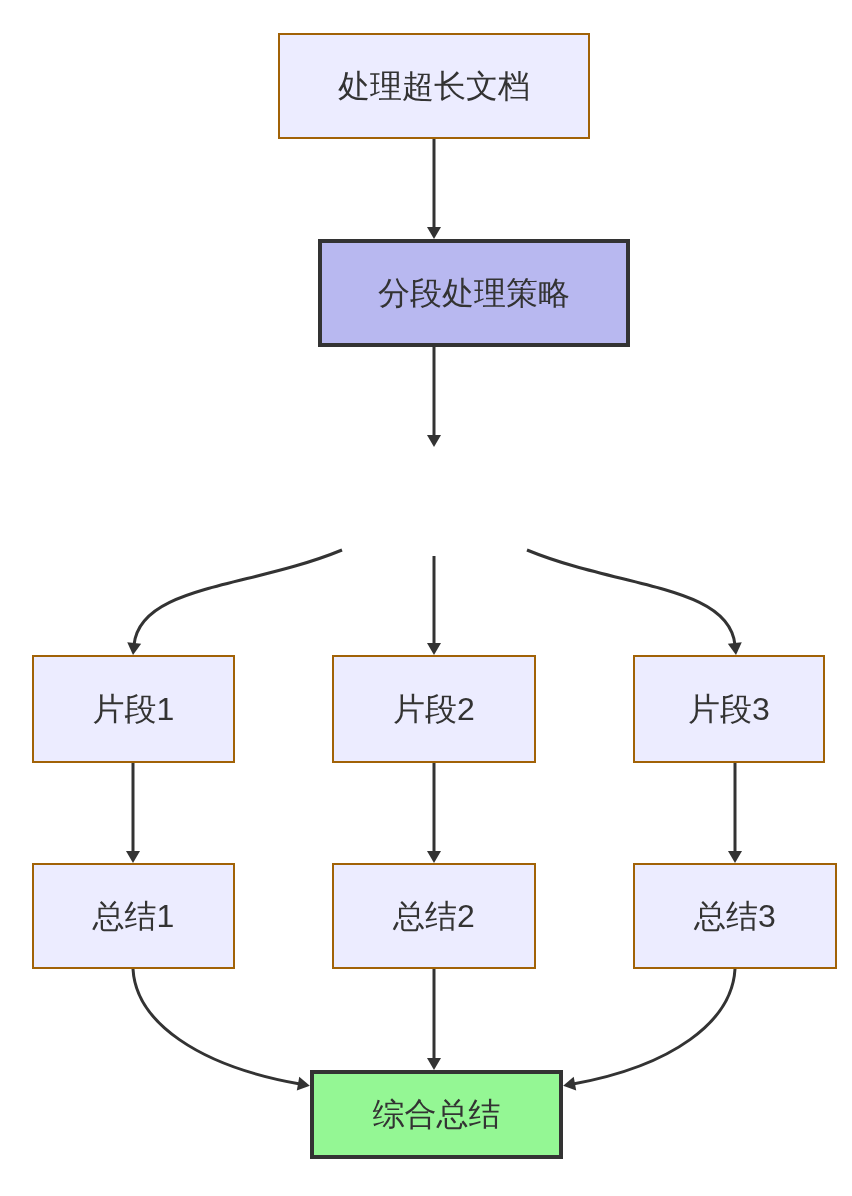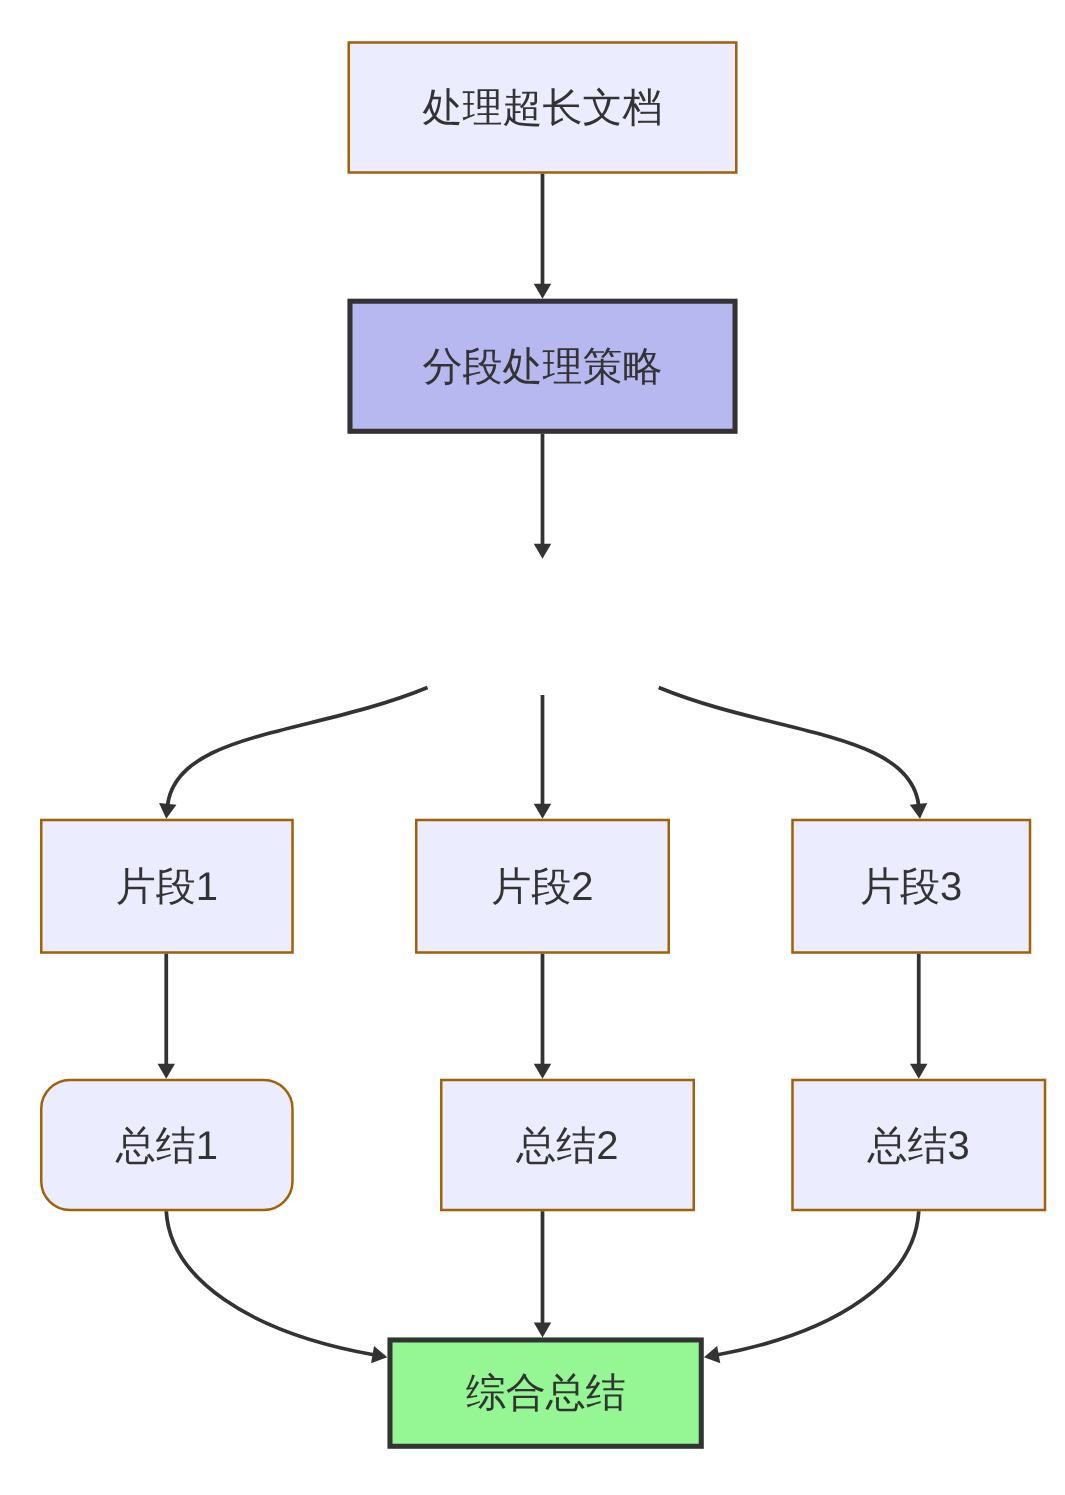--- a/index.html
+++ b/index.html
@@ -35,34 +35,35 @@
     color: #333333;
     z-index: 1;
   }
   .node.default {
     background: #ececff;
     border: 2px solid #a16207;
   }
   .node.strategy {
     background: #b8b8f0;
     border: 4px solid #333333;
+    margin-left: 40px;
   }
   .node.result {
     background: #94f794;
     border: 4px solid #333333;
   }
   
   .n-doc      { left: 278px; top: 33px;   width: 312px; height: 106px; }
   .n-strategy { left: 278px; top: 239px;  width: 312px; height: 108px; }
   .n-source   { left: 310px; top: 447px;  width: 250px; height: 109px; }
   .n-chunk1   { left: 32px;  top: 655px;  width: 203px; height: 108px; }
   .n-chunk2   { left: 332px; top: 655px;  width: 204px; height: 108px; }
   .n-chunk3   { left: 633px; top: 655px;  width: 192px; height: 108px; }
-  .n-summary1 { left: 32px;  top: 863px;  width: 203px; height: 106px; border-radius: 24px; }
-  .n-summary2 { left: 332px; top: 863px;  width: 204px; height: 106px; margin-left: 20px; }
+  .n-summary1 { left: 32px;  top: 863px;  width: 203px; height: 106px; }
+  .n-summary2 { left: 332px; top: 863px;  width: 204px; height: 106px; }
   .n-summary3 { left: 633px; top: 863px;  width: 204px; height: 106px; }
   .n-final    { left: 310px; top: 1070px; width: 253px; height: 89px; }
 </style>
 </head>
 <body>
 
 <div class="canvas">
 
   <div class="node default n-doc">
     <span>处理超长文档</span>

